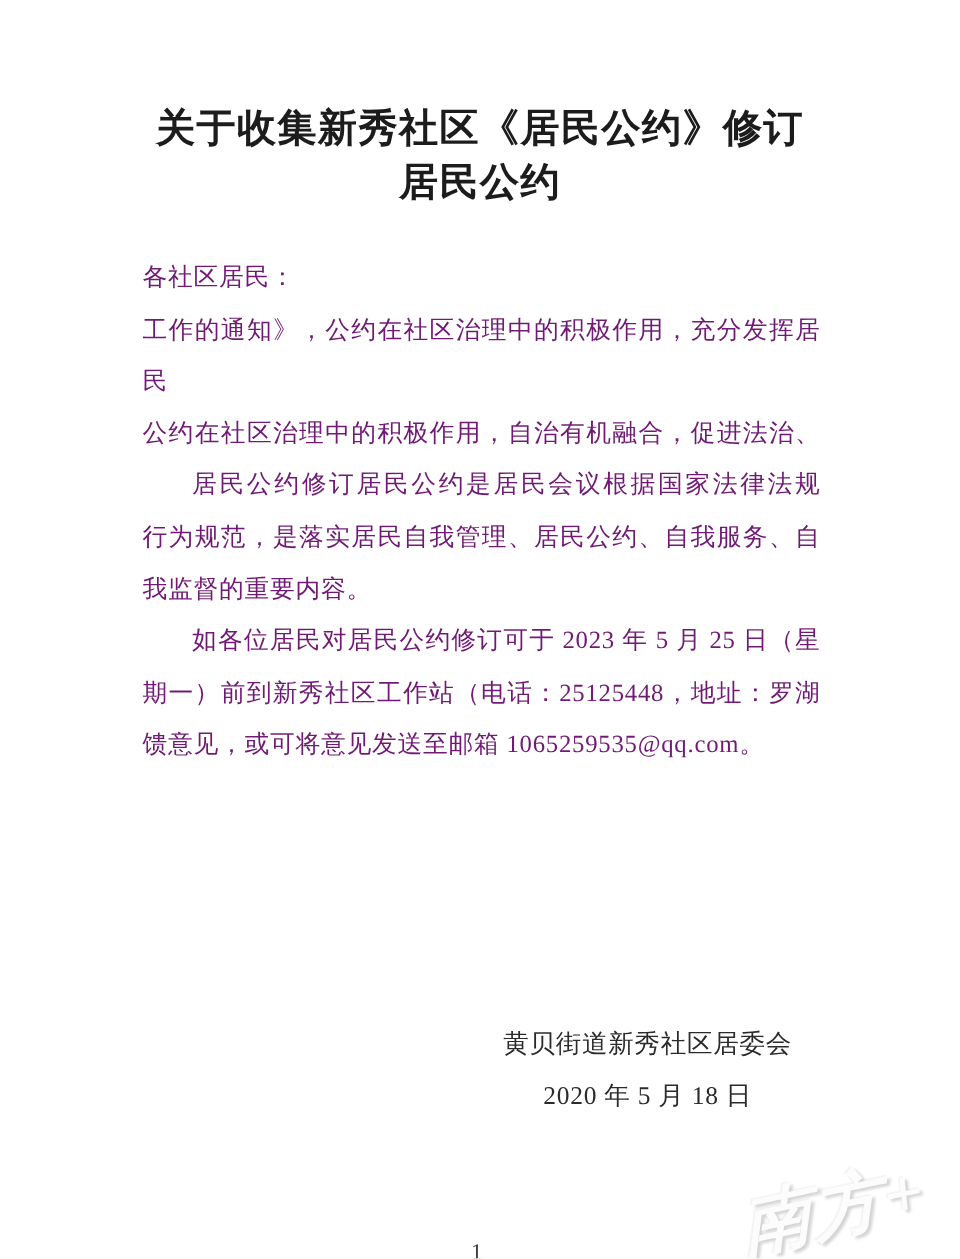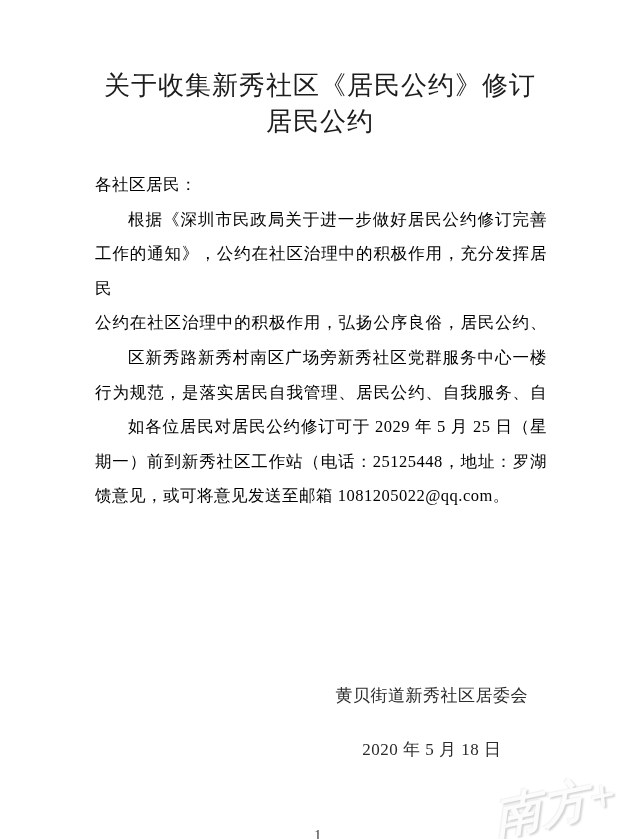--- a/index.html
+++ b/index.html
@@ -13,52 +13,52 @@
     font-family: "Liberation Serif", "DejaVu Serif", serif;
     margin: 0 auto;
   }
   .title {
     position: absolute;
     top: 68px;
     left: 0;
     width: 640px;
     text-align: center;
     font-size: 26px;
-    font-weight: normal;
+    font-weight: bold;
     line-height: 36px;
     color: #1c1c1c;
     letter-spacing: 1px;
   }
   .body-text {
     position: absolute;
     top: 168px;
     left: 95px;
     width: 452px;
     font-size: 16.5px;
     line-height: 34.6px;
-    color: #000000;
+    color: #701a75;
   }
   .bline {
     text-align: justify;
     text-align-last: justify;
     letter-spacing: 0.5px;
   }
   .bline.last { text-align-last: left; }
   .bline.indent { text-indent: 2em; }
   .signoff {
     position: absolute;
     top: 678px;
     right: 112px;
     font-size: 17px;
     line-height: 35px;
     color: #2b2b2b;
     letter-spacing: 0.5px;
   }
   .signoff .org { text-align: center; }
-  .signoff .date { text-align: center; margin-top: 19px; }
+  .signoff .date { text-align: center; }
   .watermark {
     position: absolute;
     right: 22px;
     bottom: 2px;
     font-size: 46px;
     font-weight: bold;
     font-style: italic;
     color: #fcfcfc;
     text-shadow: 2px 2px 2px #d4d4d4, -1px -1px 1px #f2f2f2;
     transform: rotate(-12deg) skewX(-6deg);
@@ -79,30 +79,30 @@
 <div class="page">
 
   <div class="title">
     <div>关于收集新秀社区《居民公约》修订</div>
     <div>居民公约</div>
   </div>
 
   <div class="body-text">
     <div class="bline last">各社区居民：</div>
 
-    <div class="bline indent">根据《深圳市民政局关于进一步做好居民公约修订完善</div>
     <div class="bline">工作的通知》，公约在社区治理中的积极作用，充分发挥居民</div>
-    <div class="bline">公约在社区治理中的积极作用，弘扬公序良俗，居民公约、</div>
+    <div class="bline">公约在社区治理中的积极作用，自治有机融合，促进法治、</div>
 
-    <div class="bline indent">区新秀路新秀村南区广场旁新秀社区党群服务中心一楼</div>
+    <div class="bline indent">居民公约修订居民公约是居民会议根据国家法律法规</div>
     <div class="bline">行为规范，是落实居民自我管理、居民公约、自我服务、自</div>
+    <div class="bline last">我监督的重要内容。</div>
 
-    <div class="bline indent">如各位居民对居民公约修订可于 2029 年 5 月 25 日（星</div>
+    <div class="bline indent">如各位居民对居民公约修订可于 2023 年 5 月 25 日（星</div>
     <div class="bline">期一）前到新秀社区工作站（电话：25125448，地址：罗湖</div>
-    <div class="bline last">馈意见，或可将意见发送至邮箱 1081205022@qq.com。</div>
+    <div class="bline last">馈意见，或可将意见发送至邮箱 1065259535@qq.com。</div>
   </div>
 
   <div class="signoff">
     <div class="org">黄贝街道新秀社区居委会</div>
     <div class="date">2020 年 5 月 18 日</div>
   </div>
 
   <div class="watermark">南方+</div>
 
   <div class="page-number">1</div>

